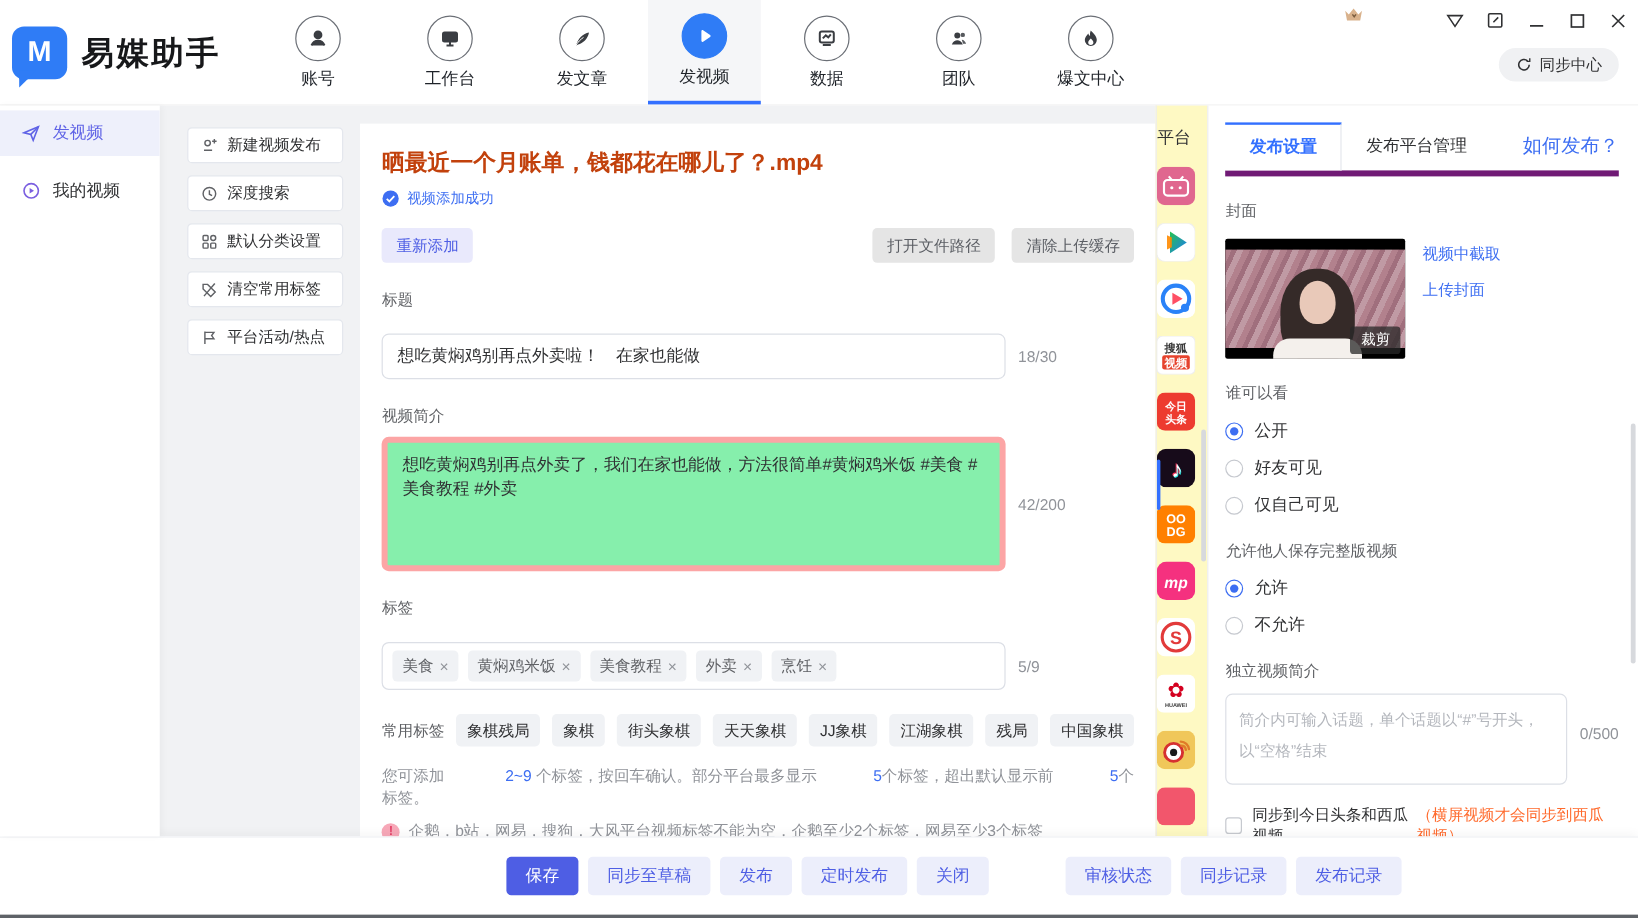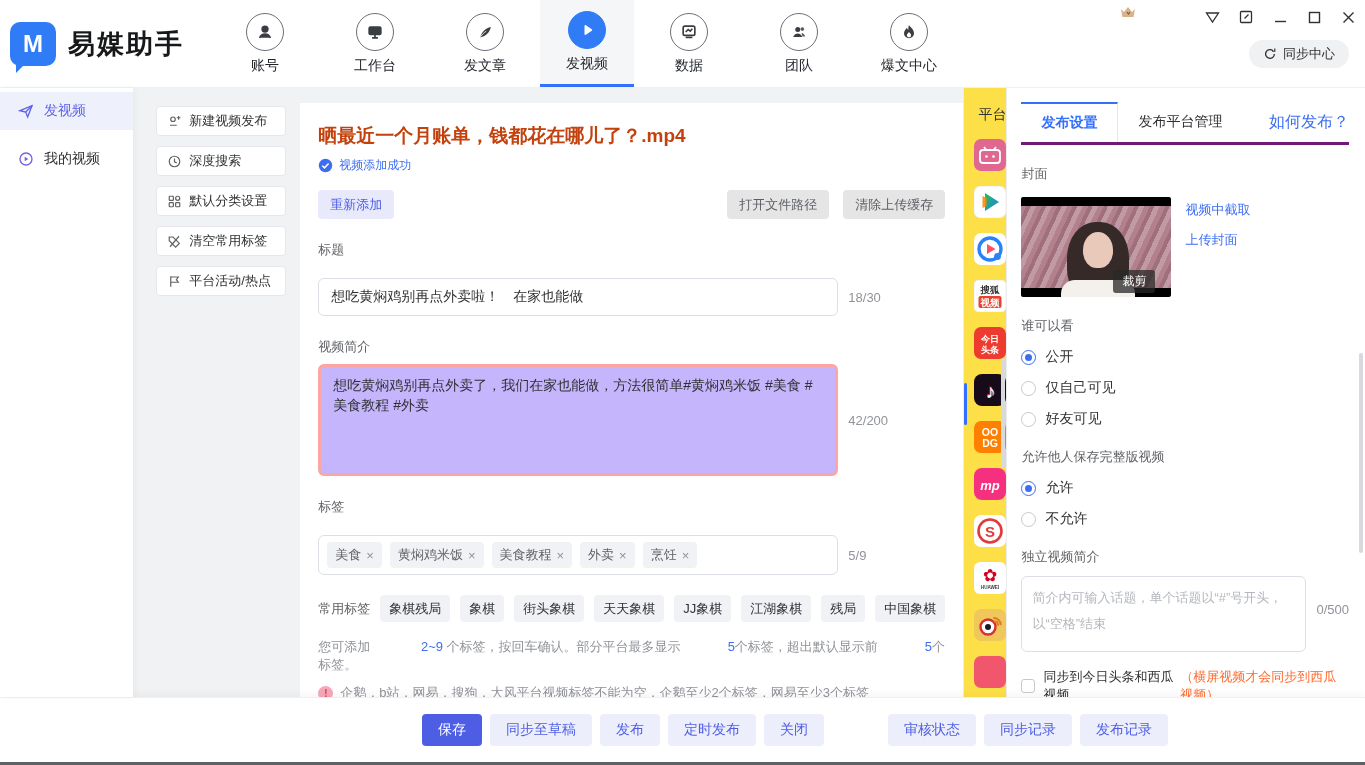--- a/index.html
+++ b/index.html
@@ -40,55 +40,55 @@
   .video-title { font-size:19px; font-weight:bold; color:#c2410c; }
   .success-row { display:flex; align-items:center; gap:6px; margin-top:8px; font-size:12px; color:#3d6ef2; }
   .btn-row { display:flex; margin-top:16px; }
   .btn-readd { background:#e9e9fc; color:#4e5ee4; border-radius:4px; height:29px; padding:0 12px; font-size:13px; display:flex; align-items:center; cursor:pointer; }
   .btn-gray { background:#e5e5e5; color:#5b5e64; border-radius:4px; height:29px; padding:0 12px; font-size:13px; display:flex; align-items:center; cursor:pointer; margin-left:14px; }
   .spacer { flex:1; }
   .field-label { font-size:13px; color:#606266; margin-top:22px; margin-bottom:8px; }
   .input-row { display:flex; align-items:center;margin-top:19px; }
   .text-input { width:520px; height:38px; border:1px solid #dcdfe6; border-radius:6px; padding:0 12px; font-size:14px; color:#303133; display:flex; align-items:center; background:#fff; }
   .counter { font-size:13px; color:#909399; margin-left:10px; white-space:nowrap; }
-  .textarea { width:520px; height:112px; border:3px solid #fca5a5; border-radius:6px; padding:8px 12px; font-size:14px; line-height:20px; color:#303133; background:#c4b5fd; }
+  .textarea { width:520px; height:112px; border:5px solid #fca5a5; border-radius:6px; padding:8px 12px; font-size:14px; line-height:20px; color:#303133; background:#86efac; }
   .ta-row { display:flex; align-items:center; }
   .tags-box { width:520px; height:40px; border:1px solid #dcdfe6; border-radius:6px; display:flex; align-items:center; gap:8px; padding:0 8px; background:#fff; }
   .chip { background:#f0f2f5; border-radius:4px; height:26px; display:flex; align-items:center; gap:5px; padding:0 8px; font-size:13px; color:#606266; }
   .chip .x { color:#909399; font-size:13px; cursor:pointer; }
   .common-row { display:flex; align-items:center; gap:10px; margin-top:20px; flex-wrap:nowrap; }
   .common-label { font-size:13px; color:#606266; white-space:nowrap; }
   .cchip { background:#f0f2f5; border-radius:4px; height:27px; display:flex; align-items:center; padding:0 9px; font-size:13px; color:#303133; cursor:pointer; white-space:nowrap; }
   .hint { margin-top:16px; font-size:13px; color:#909399; }
   .hint .blue { color:#3d6ef2;margin-left:47px; }
   .warn-row { display:flex; align-items:center; gap:7px; margin-top:10px; font-size:13px; color:#909399; }
   .warn-icon { width:15px; height:15px; border-radius:50%; background:#f7a8b8; color:#e5466b; font-size:11px; font-weight:bold; display:flex; align-items:center; justify-content:center; flex:0 0 15px; }
 
   
-  .platform-col { width:50px; background:#fde047; border-left:1px solid #ededed; position:relative; display:flex; flex-direction:column; align-items:flex-end; padding-top:18px; gap:15px; overflow:hidden; }
+  .platform-col { width:50px; background:#fef9c3; border-left:1px solid #ededed; position:relative; display:flex; flex-direction:column; align-items:flex-start; padding-top:18px; gap:15px; overflow:hidden; }
   .platform-label { font-size:14px; color:#303133; }
   .p-ico { width:32px; height:32px; flex:0 0 32px; position:relative; cursor:pointer; }
   .p-active-bar { position:absolute; left:0; top:295px; width:3px; height:42px; background:#3370ff; border-radius:2px; }
   .p-scroll { position:absolute; right:1px; top:270px; width:4px; height:110px; background:#d7d9dd; border-radius:2px; }
 
   
   .right-panel { flex:1; background:#fff; border-left:1px solid #ededed; position:relative; padding:14px 16px 0 14px; }
-  .tabs { display:flex; border-bottom:3px solid #701a75; position:relative; }
+  .tabs { display:flex; border-bottom:5px solid #701a75; position:relative; }
   .tab { height:40px; display:flex; align-items:center; padding:0 20px; font-size:14px; cursor:pointer; color:#303133; }
   .tab.active { color:#3370ff; font-weight:bold; border-top:2px solid #3370ff; border-right:1px solid #e4e7ed; margin-bottom:-1px; background:#fff; }
   .howto { margin-left:auto; font-size:16px; color:#3d6ef2; display:flex; align-items:center; cursor:pointer; }
   .panel-label { font-size:13px; color:#606266; margin-top:20px; }
   .cover-row { display:flex; margin-top:14px; gap:14px; }
   .thumb { width:150px; height:100px; background:#000; position:relative; overflow:hidden; border-radius:2px; }
   .thumb-img { position:absolute; left:0; right:0; top:9px; bottom:9px;
     background:repeating-linear-gradient(115deg,#b2818d 0 5px,#a06f7d 5px 9px,#c09aa4 9px 14px); }
   .hair { position:absolute; width:62px; height:78px; left:46px; top:16px; background:#352a28; border-radius:46% 46% 40% 40%; }
   .face { position:absolute; width:30px; height:36px; left:62px; top:26px; background:#e9c9b9; border-radius:50% 50% 46% 46%; }
   .blouse { position:absolute; width:74px; height:30px; left:40px; top:74px; background:#f4f0ec; border-radius:14px 14px 0 0; }
-  .crop-btn { position:absolute; right:16px; bottom:4px; background:rgba(40,40,40,.75); color:#fff; font-size:12px; padding:3px 9px; border-radius:3px; cursor:pointer; }
+  .crop-btn { position:absolute; right:4px; bottom:4px; background:rgba(40,40,40,.75); color:#fff; font-size:12px; padding:3px 9px; border-radius:3px; cursor:pointer; }
   .cover-links { display:flex; flex-direction:column; gap:12px; font-size:13px; color:#3d6ef2; padding-top:4px; }
   .cover-links span { cursor:pointer; }
   .radio-row { display:flex; align-items:center; gap:9px; margin-top:13px; font-size:14px; color:#303133; cursor:pointer; }
   .radio { width:15px; height:15px; border-radius:50%; border:1px solid #c6c9cf; background:#fff; position:relative; flex:0 0 15px; }
   .radio.sel { border-color:#3d6ef2; }
   .radio.sel:after { content:""; position:absolute; left:3px; top:3px; width:7px; height:7px; border-radius:50%; background:#3d6ef2; }
   .indep-box { width:285px; height:76px; border:1px solid #dcdfe6; border-radius:6px; padding:8px 10px; font-size:13px; line-height:26px; color:#b4b7bd; margin-top:10px; background:#fff; }
   .indep-row { display:flex; align-items:center; }
   .orange-note { font-size:13px; color:#ff6a2c; margin-top:12px; }
   .check-row { display:flex; align-items:center; gap:8px; margin-top:16px; font-size:13px; }
@@ -482,25 +482,25 @@
       </div>
     </div>
 
     <div class="panel-label">谁可以看</div>
     <div class="radio-row">
       <div class="radio sel"></div>
       <span>公开</span>
     </div>
     <div class="radio-row">
       <div class="radio"></div>
-      <span>仅自己可见</span>
+      <span>好友可见</span>
     </div>
     <div class="radio-row">
       <div class="radio"></div>
-      <span>好友可见</span>
+      <span>仅自己可见</span>
     </div>
 
     <div class="panel-label">允许他人保存完整版视频</div>
     <div class="radio-row">
       <div class="radio sel"></div>
       <span>允许</span>
     </div>
     <div class="radio-row">
       <div class="radio"></div>
       <span>不允许</span>

